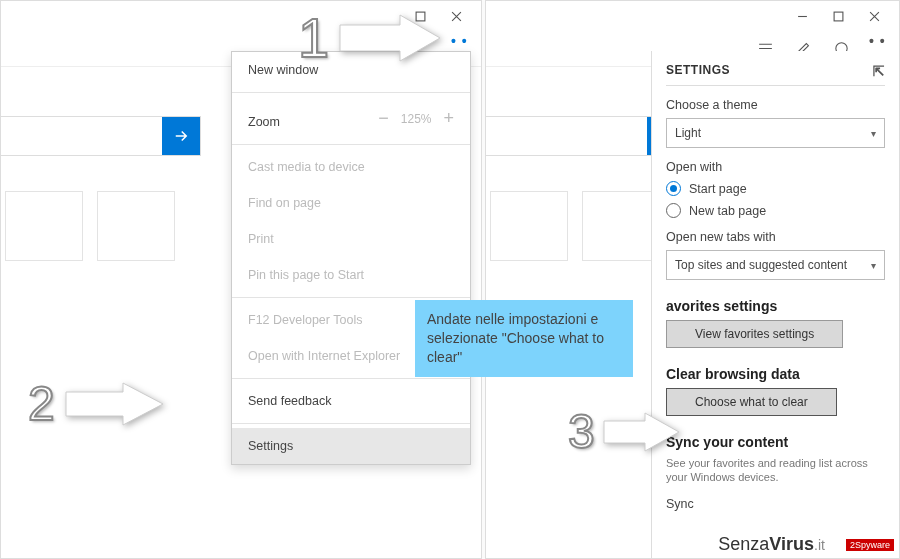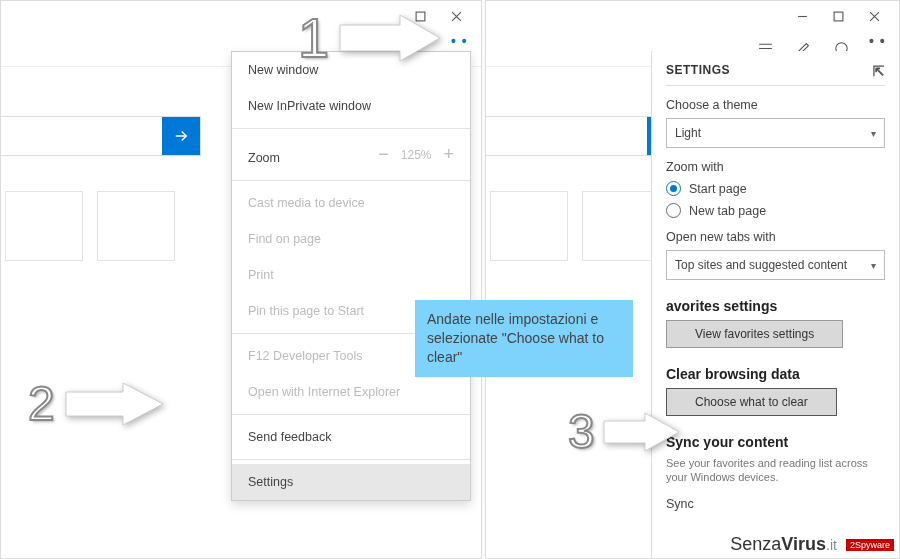--- a/index.html
+++ b/index.html
@@ -65,21 +65,21 @@
 .step .arw svg { display:block; }
 .s1 { left:298px; top:10px; }
 .s1 .num { font-size:56px; }
 .s2 { left:28px; top:380px; }
 .s3 { left:568px; top:408px; }
 
 
 .wm { position:absolute; right:6px; bottom:4px; font-size:18px; color:#333; z-index:40; font-weight:300; }
 .wm b { font-weight:600; }
 .wm .sm { font-size:14px; color:#888; }
-.badge { display:inline-block; font-size:9px; background:#c00; color:#fff; padding:1px 4px; margin-left:4px; vertical-align:middle; }
+.badge { display:inline-block; font-size:9px; background:#c00; color:#fff; padding:1px 4px; margin-left:16px; vertical-align:middle; }
 </style>
 </head>
 <body>
 
 <div class="panel left">
   <div class="winbar">
     <div class="winbtn">
         <svg viewBox="0 0 10 10">
           <rect x="1" y="1" width="8" height="8" fill="none" stroke="#555" stroke-width="1"></rect>
         </svg>
@@ -103,23 +103,20 @@
   </div>
 
   <div class="cards">
     <div class="card"></div>
     <div class="card"></div>
   </div>
 
   <div class="menu">
     <div class="mitem">
         <span>New window</span>
-      </div>
-    <div class="mitem">
-        <span>New InPrivate window</span>
       </div>
     <div class="msep"></div>
     <div class="mitem zoomrow">
       <span>Zoom</span>
       <span class="zctl">
         <span>−</span>
         <span class="zv">125%</span>
         <span>+</span>
       </span>
     </div>
@@ -210,21 +207,21 @@
       <span class="pin">⇱</span>
     </h4>
     <hr>
 
     <div class="lbl">Choose a theme</div>
     <div class="select">
       <span>Light</span>
         <span class="chev">▾</span>
     </div>
 
-    <div class="lbl">Zoom with</div>
+    <div class="lbl">Open with</div>
     <div class="radio checked">
         <span class="r"></span>
         <span>Start page</span>
       </div>
     <div class="radio">
         <span class="r"></span>
         <span>New tab page</span>
       </div>
 
     <div class="lbl">Open new tabs with</div>

